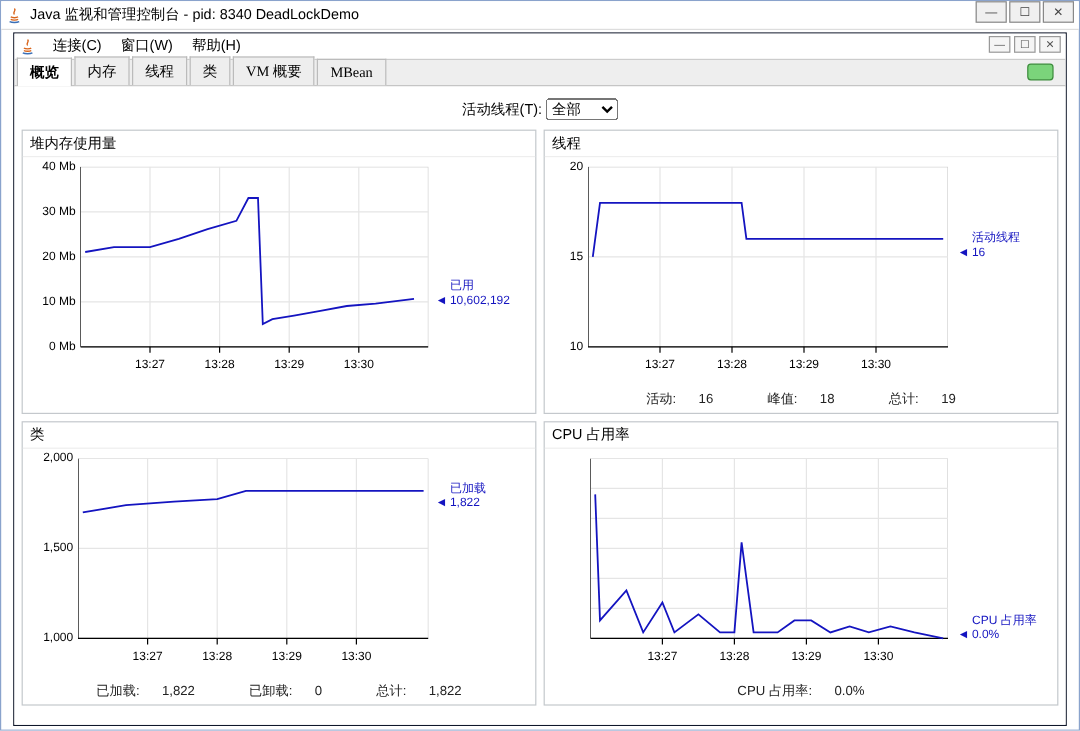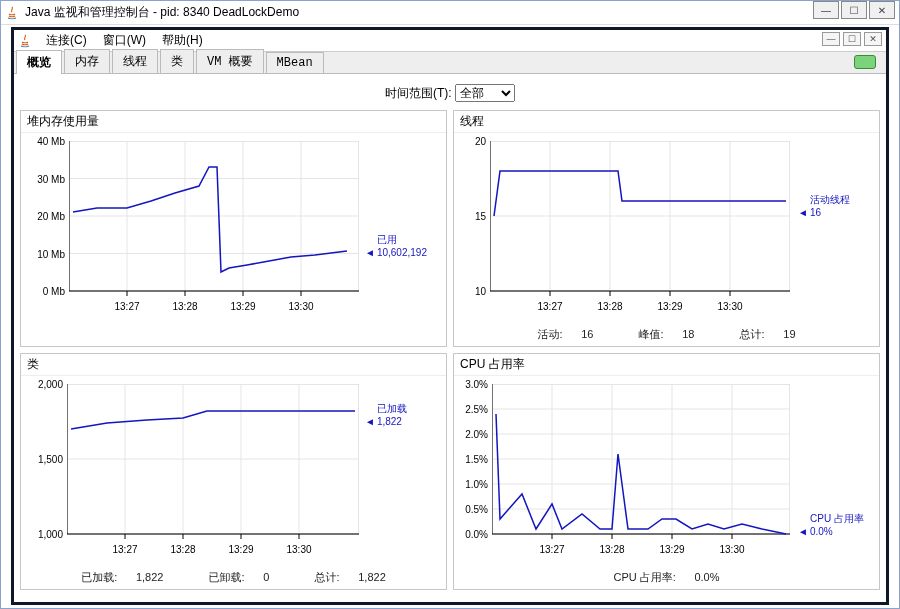--- a/index.html
+++ b/index.html
@@ -7,29 +7,29 @@
 
 
 .os-window { width: 900px; height: 609px; border: 1px solid #8aa3cc; background: #fff; position: relative; }
 .titlebar { height: 24px; background: #fff; display: flex; align-items: center; padding: 0 4px; border-bottom: 1px solid #ddd; }
 .java-logo { width: 14px; height: 14px; margin-right: 6px; display: inline-flex; align-items: center; justify-content: center; }
 .title-text { font-size: 12px; color: #000; flex: 1; }
 .win-btns { display: flex; gap: 2px; position: absolute; right: 4px; top: 0; }
 .win-btn { width: 26px; height: 18px; border: 1px solid #888; background: #f0f0f0; display: flex; align-items: center; justify-content: center; font-size: 10px; color: #444; cursor: pointer; }
 
 
-.inner-window { position: absolute; left: 10px; top: 26px; width: 878px; height: 578px; border: 3px solid #0f172a; background: #f2f2f2; }
+.inner-window { position: absolute; left: 10px; top: 26px; width: 878px; height: 578px; border: 1px solid #0f172a; background: #f2f2f2; }
 .inner-titlebar { height: 22px; background: #fff; border-bottom: 1px solid #ccc; display: flex; align-items: center; padding: 0 4px; }
 .menu-item { font-size: 12px; color: #000; padding: 2px 8px; cursor: pointer; }
 .inner-win-btns { position: absolute; right: 4px; top: 2px; display: flex; gap: 3px; }
 .inner-win-btn { width: 18px; height: 14px; border: 1px solid #999; background: #f5f5f5; font-size: 9px; display: flex; align-items: center; justify-content: center; cursor: pointer; color: #555;}
 
 
 .tabstrip { height: 22px; background: #eee; border-bottom: 1px solid #bbb; display: flex; align-items: flex-end; padding-left: 2px; position: relative;}
-.tab { font-size: 12px; padding: 3px 10px; border: 1px solid #bbb; border-bottom: none; background: #eee; margin-right: 2px; cursor: pointer; font-family: Liberation Mono, monospace; }
+.tab { font-size: 12px; padding: 3px 10px; border: 1px solid #bbb; border-bottom: none; background: #eee; margin-right: 2px; cursor: pointer; font-family: Liberation Serif, serif; }
 .tab.active { background: #fff; font-weight: bold; position: relative; top: 1px; }
 .green-pill { position: absolute; right: 10px; top: 3px; width: 22px; height: 14px; background: #7bd47b; border: 1px solid #3a8b3a; border-radius: 3px; }
 
 
 .content { position: absolute; top: 44px; left: 0; right: 0; bottom: 0; background: #fff; padding: 4px 6px; }
 .timerange-row { text-align: center; font-size: 12px; margin: 6px 0 8px 0; }
 .timerange-row select { font-size: 12px; width: 60px; }
 
 .chart-grid { display: grid; grid-template-columns: 1fr 1fr; grid-template-rows: 1fr 1fr; gap: 6px; height: 480px; }
 .chart-panel { border: 1px solid #c4c8cc; position: relative; display: flex; flex-direction: column; }
@@ -98,21 +98,21 @@
       <div class="tab">内存</div>
       <div class="tab">线程</div>
       <div class="tab">类</div>
       <div class="tab">VM 概要</div>
       <div class="tab">MBean</div>
       <div class="green-pill"></div>
     </div>
 
     <div class="content">
       <div class="timerange-row">
-        <span>时间范围(T):</span>
+        <span>活动线程(T):</span>
         <select>
           <option>全部</option>
         </select>
       </div>
 
       <div class="chart-grid">
 
         <div class="chart-panel">
           <div class="chart-title">堆内存使用量</div>
           <div class="chart-body">
@@ -253,29 +253,20 @@
             <span>0</span>
             &nbsp;&nbsp;&nbsp;
             <span>总计:</span>
             <span>1,822</span>
           </div>
         </div>
 
         <div class="chart-panel">
           <div class="chart-title">CPU 占用率</div>
           <div class="chart-body">
-            <div class="y-labels" style="left:0; top:8px; width:34px; height:150px;">
-              <div class="y-label" style="top:0%;">3.0%</div>
-              <div class="y-label" style="top:16.6%;">2.5%</div>
-              <div class="y-label" style="top:33.3%;">2.0%</div>
-              <div class="y-label" style="top:50%;">1.5%</div>
-              <div class="y-label" style="top:66.6%;">1.0%</div>
-              <div class="y-label" style="top:83.3%;">0.5%</div>
-              <div class="y-label" style="top:100%;">0.0%</div>
-            </div>
             <svg class="plot-area" style="left:38px; top:8px;" width="298" height="165" viewBox="0 0 298 165">
               <rect x="0" y="0" width="298" height="150" fill="#fff" stroke="#ccc"></rect>
               <g stroke="#e5e5e5">
                 <line x1="0" y1="25" x2="298" y2="25"></line>
                   <line x1="0" y1="50" x2="298" y2="50"></line>
                   <line x1="0" y1="75" x2="298" y2="75"></line>
                   <line x1="0" y1="100" x2="298" y2="100"></line>
                   <line x1="0" y1="125" x2="298" y2="125"></line>
                 <line x1="60" y1="0" x2="60" y2="150"></line>
                   <line x1="120" y1="0" x2="120" y2="150"></line>

